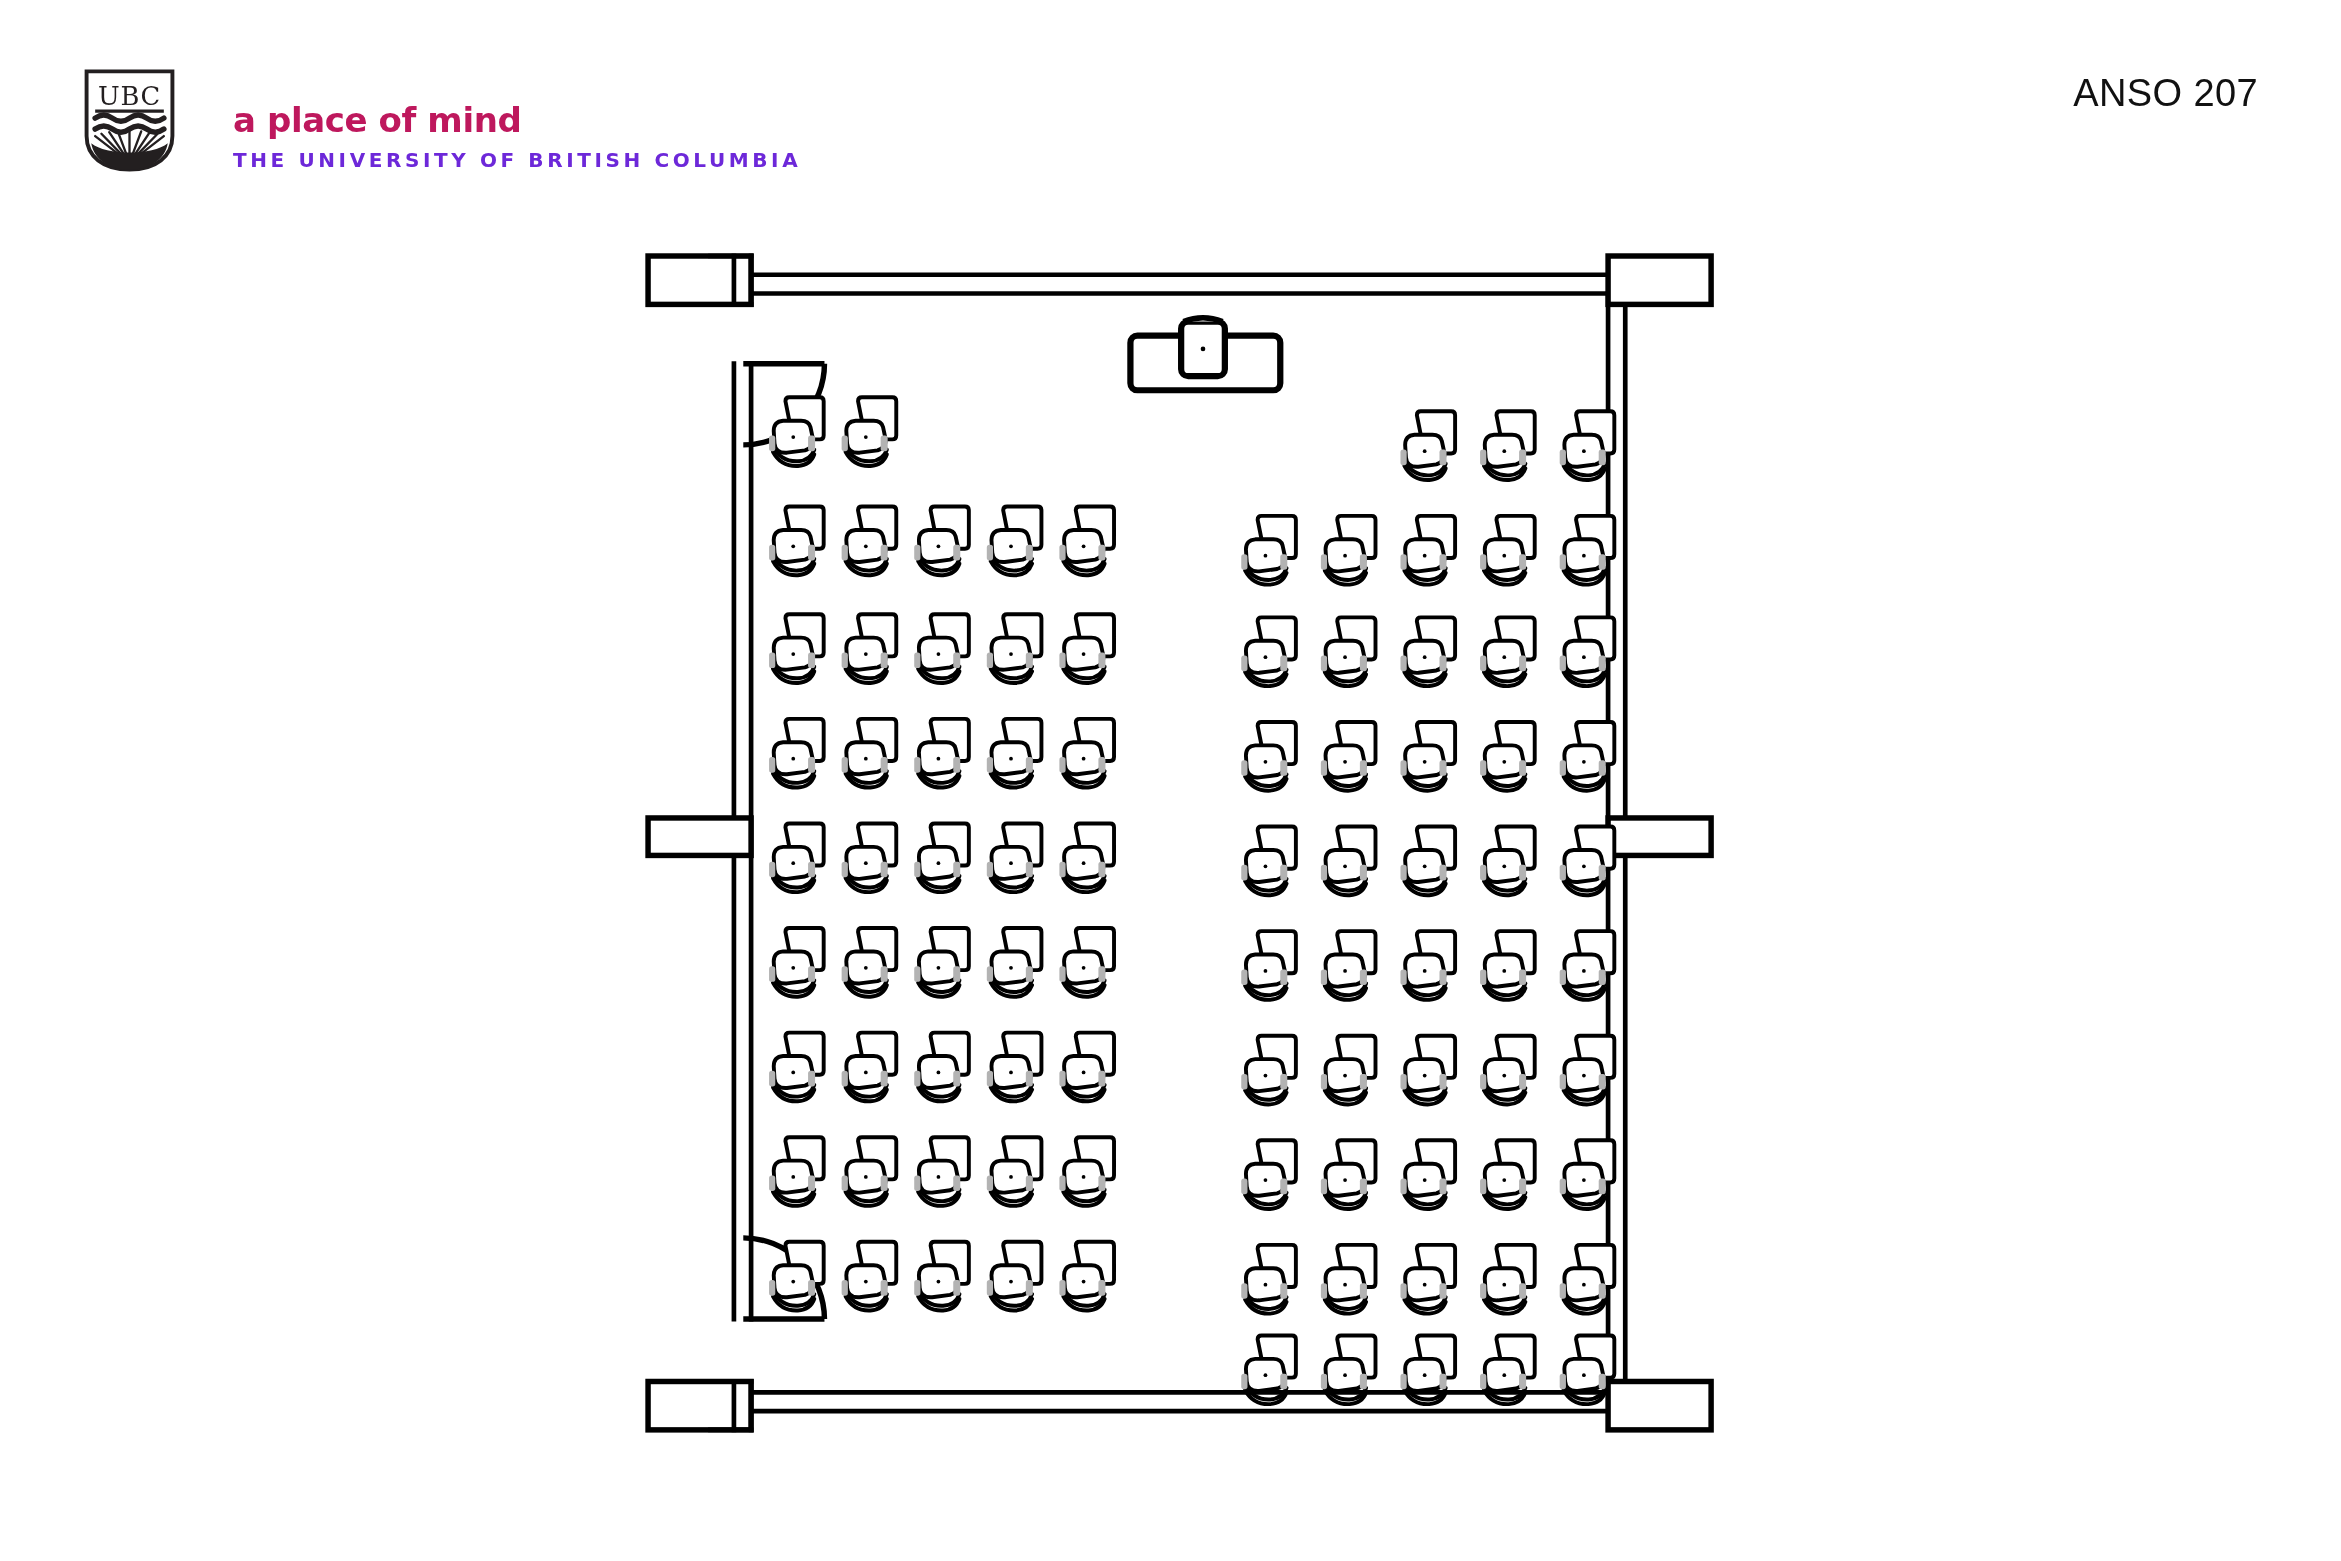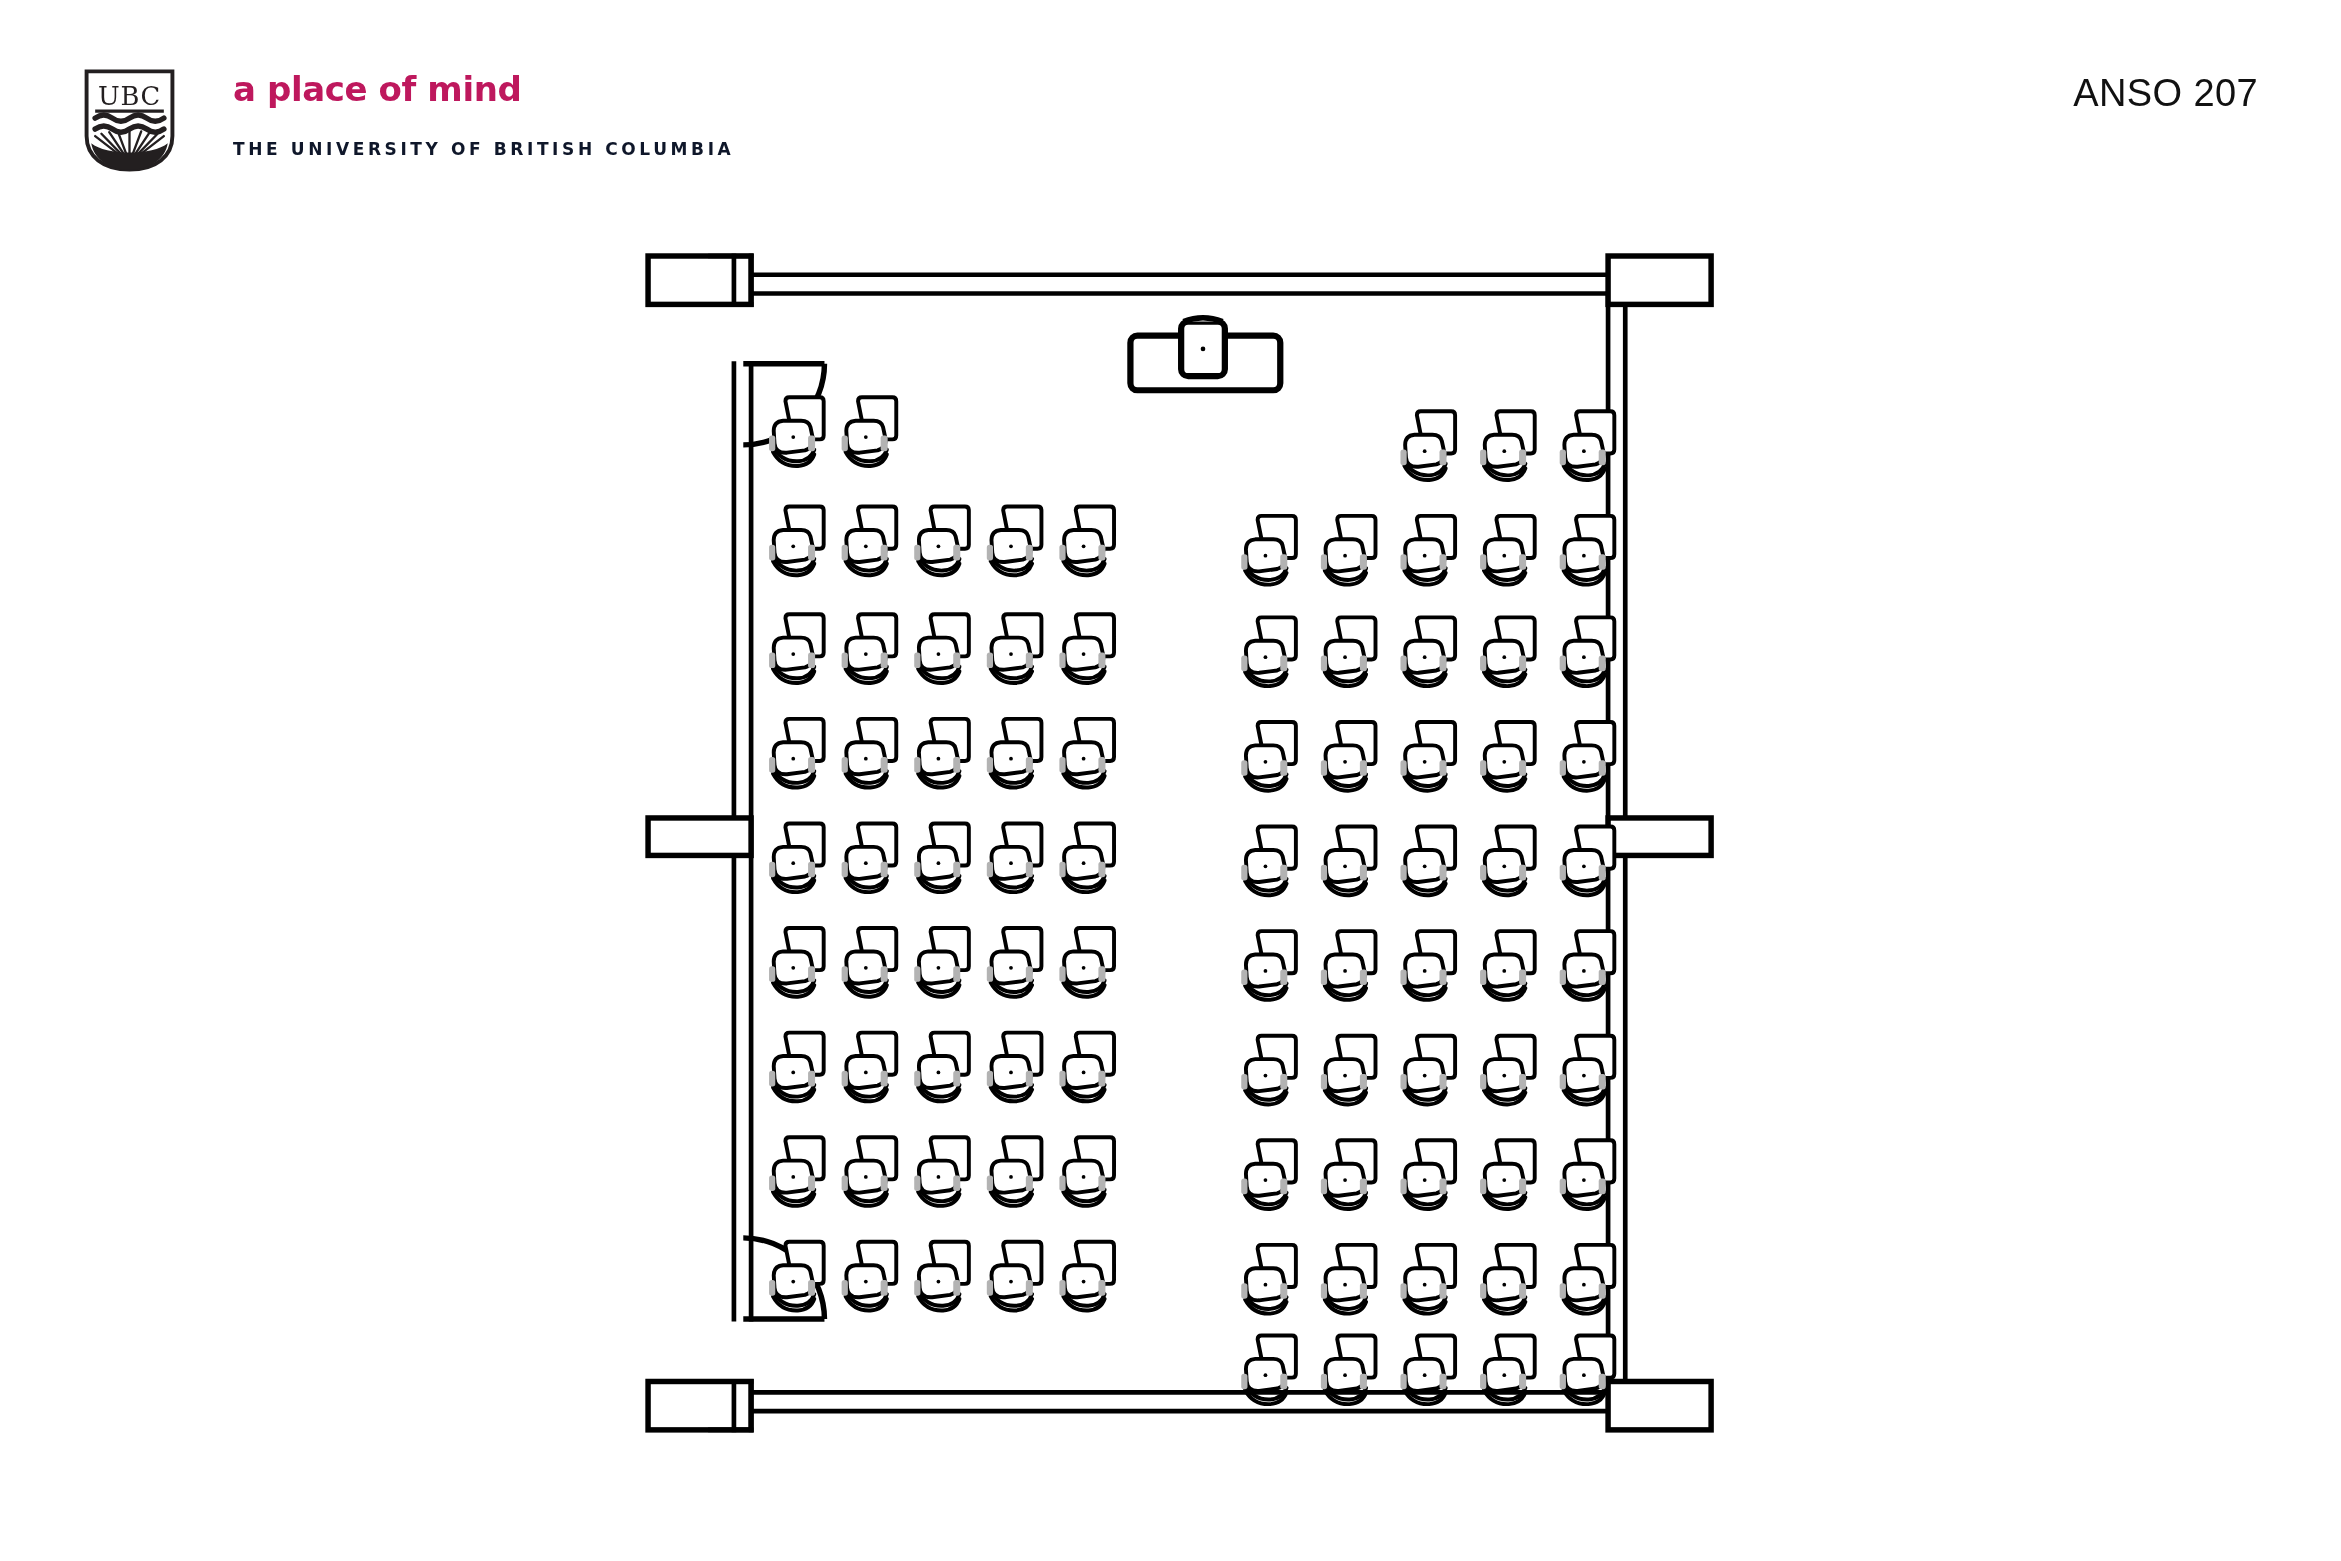--- a/index.html
+++ b/index.html
@@ -22,21 +22,21 @@
     left: 0; top: 0;
     width: 2342px;
     height: 187px;
   }
 
   #brand {
     position: absolute;
     left: 84px;
     top: 69px;
     display: flex;
-    align-items: flex-start;
+    align-items: flex-end;
   }
 
   #ubc-shield {
     width: 91px;
     height: 103px;
     display: block;
   }
 
   #brand-text {
     margin-left: 58px;
@@ -48,25 +48,25 @@
     font-size: 34px;
     font-weight: bold;
     letter-spacing: -0.4px;
     color: #be185d;
     line-height: 1;
     white-space: nowrap;
   }
 
   #institution {
     font-family: "DejaVu Sans", sans-serif;
-    font-size: 17px;
+    font-size: 20px;
     font-weight: bold;
     letter-spacing: 3.6px;
-    color: #0f172a;
-    margin-top: 33px;
+    color: #6d28d9;
+    margin-top: 11px;
     white-space: nowrap;
   }
 
   #room-title {
     position: absolute;
     right: 84px;
     top: 72px;
     font-family: "Liberation Sans", sans-serif;
     font-size: 38px;
     font-weight: 400;

